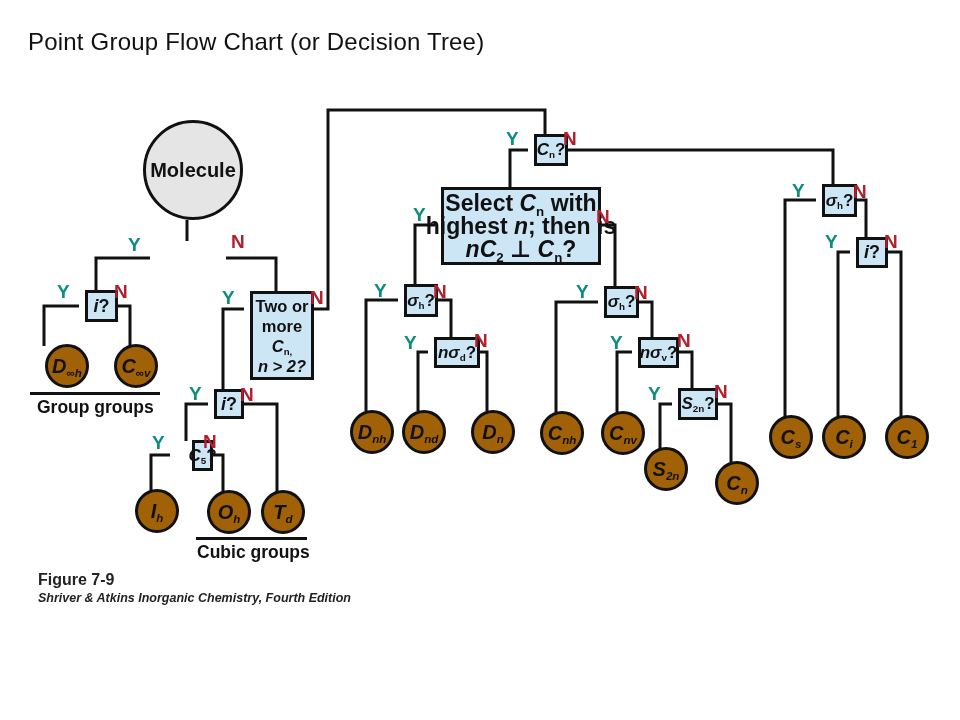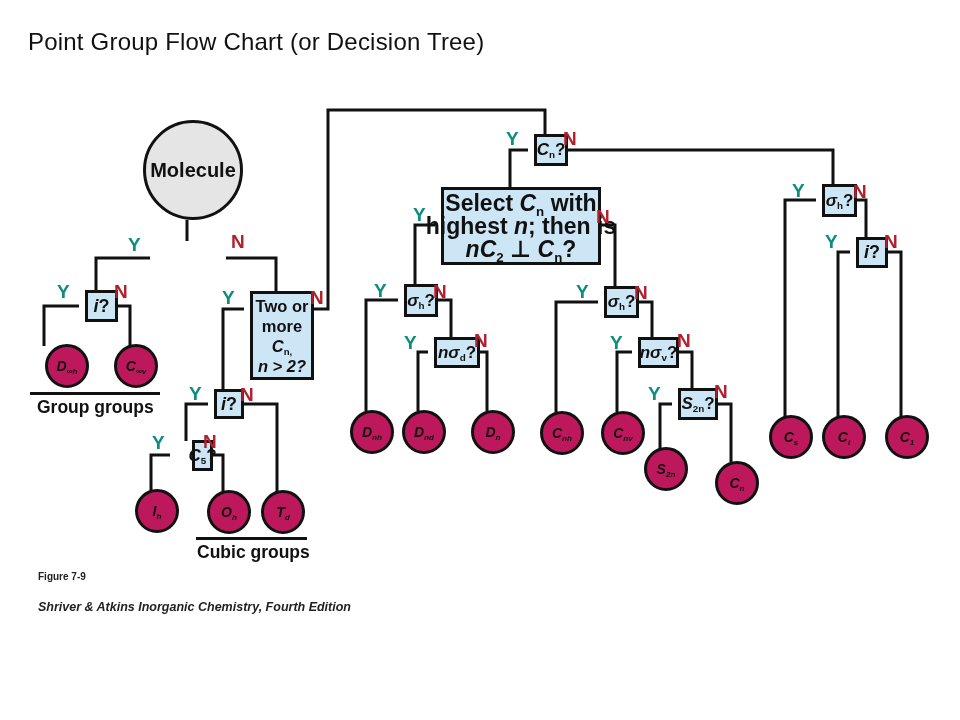--- a/index.html
+++ b/index.html
@@ -3,37 +3,37 @@
 <meta charset="utf-8">
 <style>
   html,body{margin:0;padding:0;background:#fff;}
   .page{position:relative;width:960px;height:720px;background:#ffffff;overflow:hidden;
         font-family:"Liberation Sans","DejaVu Sans",sans-serif;}
   .title{position:absolute;left:28px;top:28px;font-size:24px;color:#111;letter-spacing:.2px;}
   svg.wires{position:absolute;left:0;top:0;}
   .node{position:absolute;box-sizing:border-box;display:flex;align-items:center;justify-content:center;color:#111;margin-left:6px;}
   .start{background:#e5e5e5;border:3px solid #111;border-radius:50%;font-weight:700;font-size:20px;}
   .qbox{background:#cde6f5;border:3px solid #111;font-weight:700;}
-  .leaf{background:#be185d;border:3px solid #111;border-radius:50%;font-weight:700;font-size:14px;}
+  .leaf{background:#a16207;border:3px solid #111;border-radius:50%;font-weight:700;font-size:20px;}
   .lbl{white-space:nowrap;text-align:center;}
   .it{font-style:italic;}
   .qbox .lbl{font-size:17px;}
   .qbox.word .lbl{font-size:19px;}
   .multi .lbl{font-size:16.5px;line-height:20px;}
   .sel .lbl{font-size:23px;line-height:23px;}
   sub{font-size:0.58em;font-weight:700;line-height:0;vertical-align:-0.35em;}
   .leaf sub{font-style:italic;}
   .yn{position:absolute;font-weight:700;font-size:19px;}
   .yn.y{color:#0d8d7d;}
   .yn.n{color:#b3202d;}
   .grpline{position:absolute;height:3px;background:#111;}
   .grplabel{position:absolute;font-weight:700;font-size:17.5px;color:#111;}
   .footer{position:absolute;left:38px;top:571px;color:#222;}
-  .fig{font-weight:700;font-size:10px;}
-  .book{font-weight:700;font-style:italic;font-size:12.5px;margin-top:18px;}
+  .fig{font-weight:700;font-size:16px;}
+  .book{font-weight:700;font-style:italic;font-size:12.5px;margin-top:2px;}
   .copy{font-size:12px;margin-top:2px;}
 </style>
 </head>
 <body>
 
 <div class="page">
 
   <div class="title">Point Group Flow Chart (or Decision Tree)</div>
 
   <svg class="wires" width="960" height="720">

